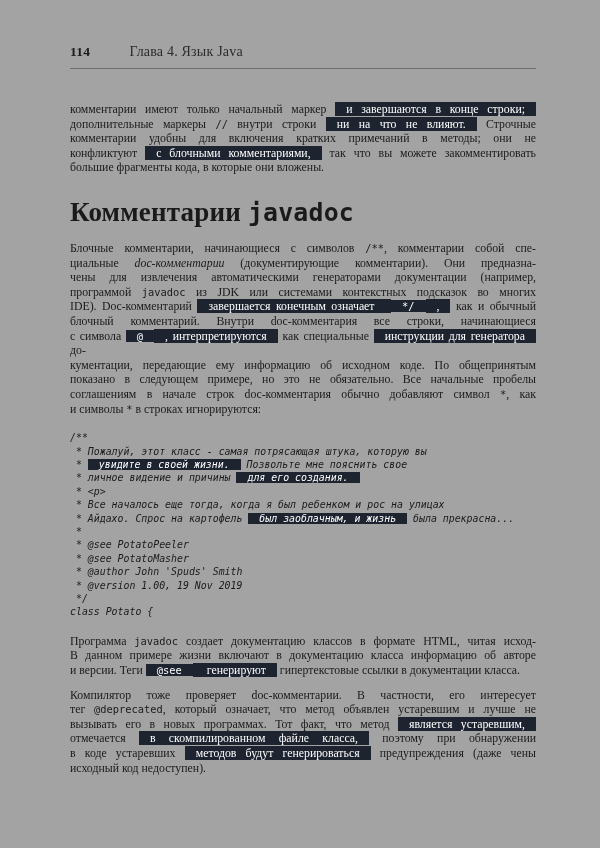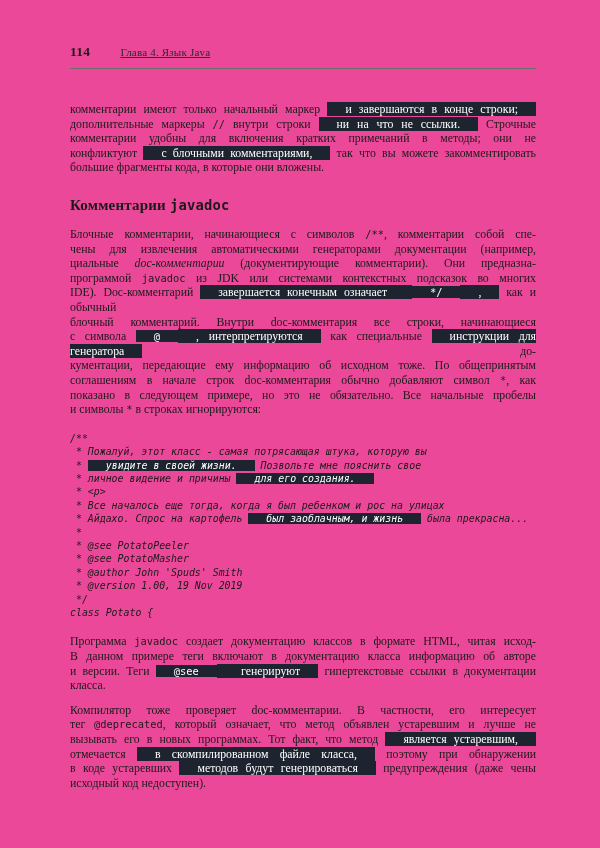--- a/index.html
+++ b/index.html
@@ -6,97 +6,97 @@
     --hl-bg:#1d2430;
     --hl-fg:#ffffff;
     --ink:#1a1a1a;
     --rule:#6e6e6e;
   }
   html,body{margin:0;padding:0;background:#ffffff;}
   .page{
     position:relative;
     width:600px;height:848px;
     margin:0 auto;
-    background:#ec4899;
+    background:#a3a3a3;
     box-sizing:border-box;
     padding:44px 64px 0 70px;
     color:var(--ink);
     font-family:"Liberation Serif", serif;
     overflow:hidden;
   }
   .runhead{
     display:flex;
     align-items:baseline;
     border-bottom:1px solid var(--rule);
     padding-bottom:8px;
   }
   .page-num{font-weight:bold;font-size:13.5px;letter-spacing:.3px;}
-  .chapter{font-size:11px;margin-left:30px;color:#2b2b2b;letter-spacing:.2px;text-decoration:underline;}
+  .chapter{font-size:14px;margin-left:39px;color:#2b2b2b;letter-spacing:.2px;}
   .content{margin-top:33px;}
   .para{margin:0 0 10px 0;font-size:11.8px;line-height:14.6px;}
   .pline{
     text-align:justify;
     text-align-last:justify;
   }
   .pline.last{text-align-last:left;}
   .section-heading{
-    font-size:15px;
+    font-size:27px;
     font-weight:bold;
     margin:22px 0 13px 0;
     letter-spacing:.2px;
   }
   .code-block{
     font-family:"DejaVu Sans Mono", monospace;
     font-style:italic;
     font-size:9.9px;
     line-height:13.4px;
     margin:15px 0 15px 0;
     white-space:pre;
   }
   .code-line{white-space:pre;}
   .seg{white-space:inherit;}
   .seg-c{font-family:"DejaVu Sans Mono", monospace;font-size:0.88em;}
   .seg-i{font-style:italic;}
-  .seg-hl{background:var(--hl-bg);color:var(--hl-fg);padding:0 18px;}
+  .seg-hl{background:var(--hl-bg);color:var(--hl-fg);padding:0 11px;}
   .seg-hc{font-family:"DejaVu Sans Mono", monospace;font-size:0.92em;font-weight:bold;}
 </style>
 </head>
 <body>
 
 <div class="page">
   <div class="runhead">
     <span class="page-num">114</span>
     <span class="chapter">Глава 4. Язык Java</span>
   </div>
   <div class="content">
       <div class="para">
         <div class="pline"><span class="seg">комментарии имеют только начальный маркер </span><span class="seg seg-hl">и завершаются в конце строки;</span></div>
-        <div class="pline"><span class="seg">дополнительные маркеры </span><span class="seg seg-c">//</span><span class="seg"> внутри строки </span><span class="seg seg-hl">ни на что не ссылки.</span><span class="seg"> Строчные</span></div>
+        <div class="pline"><span class="seg">дополнительные маркеры </span><span class="seg seg-c">//</span><span class="seg"> внутри строки </span><span class="seg seg-hl">ни на что не влияют.</span><span class="seg"> Строчные</span></div>
         <div class="pline"><span class="seg">комментарии удобны для включения кратких примечаний в методы; они не</span></div>
         <div class="pline"><span class="seg">конфликтуют </span><span class="seg seg-hl">с блочными комментариями,</span><span class="seg"> так что вы можете закомментировать</span></div>
         <div class="pline last"><span class="seg">большие фрагменты кода, в которые они вложены.</span></div>
       </div>
       <h2 class="section-heading"><span class="seg">Комментарии </span><span class="seg seg-hc">javadoc</span></h2>
       <div class="para">
         <div class="pline"><span class="seg">Блочные комментарии, начинающиеся с символов </span><span class="seg seg-c">/**</span><span class="seg">, комментарии собой спе-</span></div>
+        <div class="pline"><span class="seg">циальные </span><span class="seg seg-i">doc-комментарии</span><span class="seg"> (документирующие комментарии). Они предназна-</span></div>
         <div class="pline"><span class="seg">чены для извлечения автоматическими генераторами документации (например,</span></div>
-        <div class="pline"><span class="seg">циальные </span><span class="seg seg-i">doc-комментарии</span><span class="seg"> (документирующие комментарии). Они предназна-</span></div>
         <div class="pline"><span class="seg">программой </span><span class="seg seg-c">javadoc</span><span class="seg"> из JDK или системами контекстных подсказок во многих</span></div>
         <div class="pline"><span class="seg">IDE). Doc-комментарий </span><span class="seg seg-hl">завершается конечным означает </span><span class="seg seg-c seg-hl">*/</span><span class="seg seg-hl">,</span><span class="seg"> как и обычный</span></div>
         <div class="pline"><span class="seg">блочный комментарий. Внутри doc-комментария все строки, начинающиеся</span></div>
         <div class="pline"><span class="seg">с символа </span><span class="seg seg-c seg-hl">@</span><span class="seg seg-hl">, интерпретируются</span><span class="seg"> как специальные </span><span class="seg seg-hl">инструкции для генератора</span><span class="seg"> до-</span></div>
-        <div class="pline"><span class="seg">кументации, передающие ему информацию об исходном тоже. По общепринятым</span></div>
+        <div class="pline"><span class="seg">кументации, передающие ему информацию об исходном коде. По общепринятым</span></div>
+        <div class="pline"><span class="seg">показано в следующем примере, но это не обязательно. Все начальные пробелы</span></div>
         <div class="pline"><span class="seg">соглашениям в начале строк doc-комментария обычно добавляют символ </span><span class="seg seg-c">*</span><span class="seg">, как</span></div>
-        <div class="pline"><span class="seg">показано в следующем примере, но это не обязательно. Все начальные пробелы</span></div>
         <div class="pline last"><span class="seg">и символы </span><span class="seg seg-c">*</span><span class="seg"> в строках игнорируются:</span></div>
       </div>
       <div class="code-block"><div class="code-line"><span class="seg">/**</span></div><div class="code-line"><span class="seg"> * Пожалуй, этот класс - самая потрясающая штука, которую вы</span></div><div class="code-line"><span class="seg"> * </span><span class="seg seg-hl">увидите в своей жизни.</span><span class="seg"> Позвольте мне пояснить свое</span></div><div class="code-line"><span class="seg"> * личное видение и причины </span><span class="seg seg-hl">для его создания.</span></div><div class="code-line"><span class="seg"> * &lt;p&gt;</span></div><div class="code-line"><span class="seg"> * Все началось еще тогда, когда я был ребенком и рос на улицах</span></div><div class="code-line"><span class="seg"> * Айдахо. Спрос на картофель </span><span class="seg seg-hl">был заоблачным, и жизнь</span><span class="seg"> была прекрасна...</span></div><div class="code-line"><span class="seg"> *</span></div><div class="code-line"><span class="seg"> * @see PotatoPeeler</span></div><div class="code-line"><span class="seg"> * @see PotatoMasher</span></div><div class="code-line"><span class="seg"> * @author John 'Spuds' Smith</span></div><div class="code-line"><span class="seg"> * @version 1.00, 19 Nov 2019</span></div><div class="code-line"><span class="seg"> */</span></div><div class="code-line"><span class="seg">class Potato {</span></div></div>
       <div class="para">
         <div class="pline"><span class="seg">Программа </span><span class="seg seg-c">javadoc</span><span class="seg"> создает документацию классов в формате HTML, читая исход-</span></div>
-        <div class="pline"><span class="seg">В данном примере теги включают в документацию класса информацию об авторе</span></div>
+        <div class="pline"><span class="seg">В данном примере жизни включают в документацию класса информацию об авторе</span></div>
         <div class="pline last"><span class="seg">и версии. Теги </span><span class="seg seg-c seg-hl">@see</span><span class="seg seg-hl"> генерируют</span><span class="seg"> гипертекстовые ссылки в документации класса.</span></div>
       </div>
       <div class="para">
         <div class="pline"><span class="seg">Компилятор тоже проверяет doc-комментарии. В частности, его интересует</span></div>
         <div class="pline"><span class="seg">тег </span><span class="seg seg-c">@deprecated</span><span class="seg">, который означает, что метод объявлен устаревшим и лучше не</span></div>
         <div class="pline"><span class="seg">вызывать его в новых программах. Тот факт, что метод </span><span class="seg seg-hl">является устаревшим,</span></div>
         <div class="pline"><span class="seg">отмечается </span><span class="seg seg-hl">в скомпилированном файле класса,</span><span class="seg"> поэтому при обнаружении</span></div>
         <div class="pline"><span class="seg">в коде устаревших </span><span class="seg seg-hl">методов будут генерироваться</span><span class="seg"> предупреждения (даже чены</span></div>
         <div class="pline last"><span class="seg">исходный код недоступен).</span></div>
       </div>

